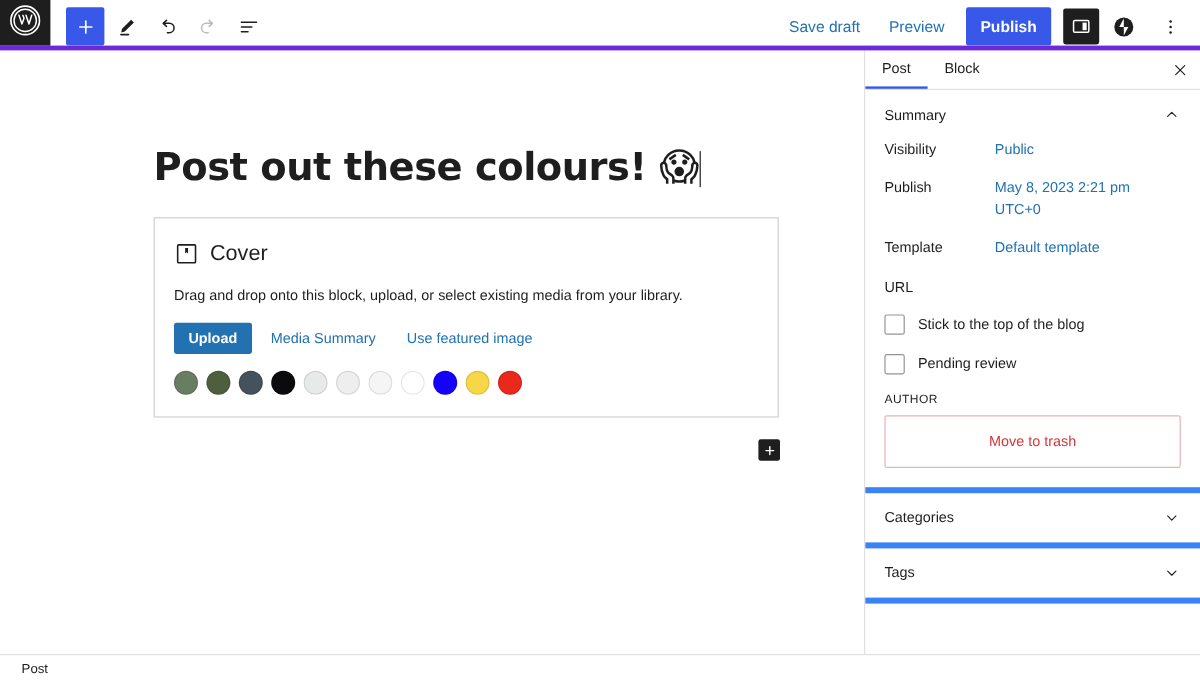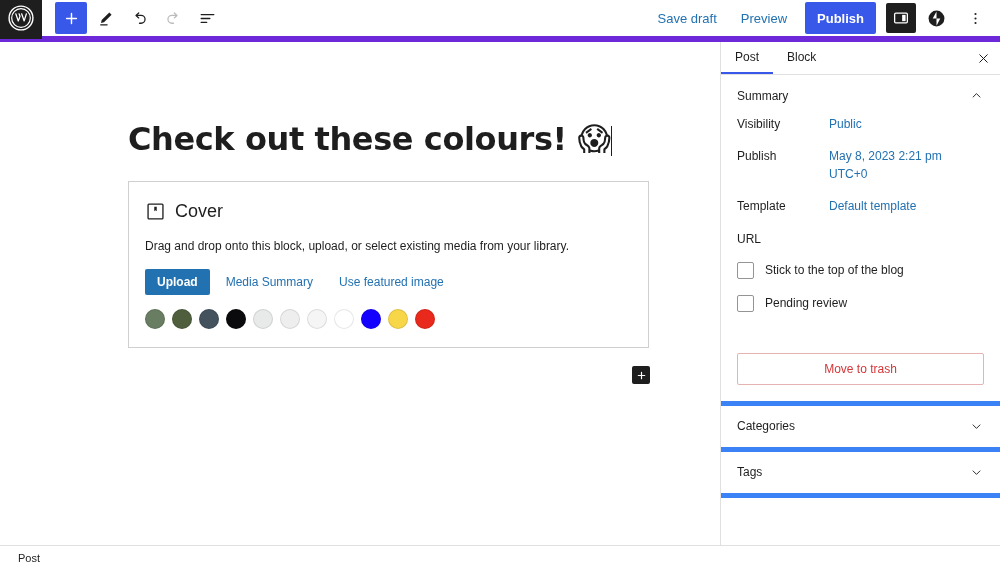--- a/index.html
+++ b/index.html
@@ -19,23 +19,23 @@
     height: 569px;
     display: flex;
     flex-direction: column;
   }
 
   
   .topbar {
     height: 42px;
     min-height: 42px;
     display: flex;
-    align-items: center;
+    align-items: flex-end;
     background: #ffffff;
-    border-bottom: 6px solid #6d28d9;
+    border-bottom: 4px solid #6d28d9;
     position: relative;
     z-index: 30;
   }
 
   .wp-logo {
     width: 42px;
     height: 42px;
     background: #1e1e1e;
     display: flex;
     align-items: center;
@@ -392,22 +392,22 @@
     align-items: center;
     padding: 0 8px;
     font-size: 12px;
     color: #1e1e1e;
     cursor: pointer;
     justify-content: space-between;
   }
 
   .trash-btn {
     width: 100%;
-    height: 32px;
-    margin-top: 25px;
+    height: 44px;
+    margin-top: 1px;
     border: 1px solid #e6b3b3;
     border-radius: 2px;
     background: #fff;
     color: #d63638;
     font-size: 12px;
     font-family: "Liberation Sans", sans-serif;
     cursor: pointer;
   }
 
   
@@ -505,21 +505,21 @@
         </svg>
       </div>
     </div>
   </div>
 
   <div class="body-wrap">
 
     <div class="canvas">
 
       <div class="post-title">
-        <span>Check out these colours! 😱</span><span class="caret"></span>
+        <span>Post out these colours! 😱</span><span class="caret"></span>
       </div>
 
       <div class="cover-block">
         <div class="cover-head">
           <svg width="21" height="21" viewBox="0 0 24 24">
             <rect x="3.5" y="3.5" width="17" height="17" rx="1" fill="none" stroke="#1e1e1e" stroke-width="1.5"></rect>
             <path d="M10.6 6.5h2.8v5.2l-1.4-1.2-1.4 1.2z" fill="#1e1e1e"></path>
           </svg>
           <span class="cover-title">Cover</span>
         </div>
@@ -595,20 +595,21 @@
 
             <div class="check-row">
               <div class="checkbox"></div>
               <span class="check-label">Stick to the top of the blog</span>
             </div>
             <div class="check-row">
               <div class="checkbox"></div>
               <span class="check-label">Pending review</span>
             </div>
 
+            <div class="field-label">AUTHOR</div>
 
             <button class="trash-btn">Move to trash</button>
           </div>
         </div>
 
         <div id="collapsed-panels">
             <div class="panel">
               <div class="panel-header">
                 <span class="panel-title">Categories</span>
                 <svg width="15" height="15" viewBox="0 0 24 24">

